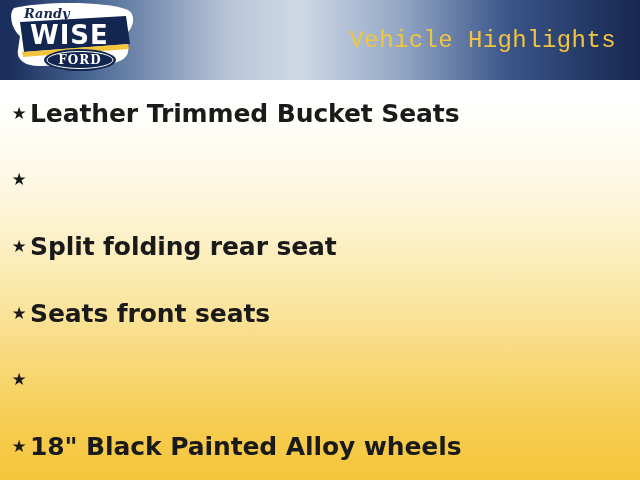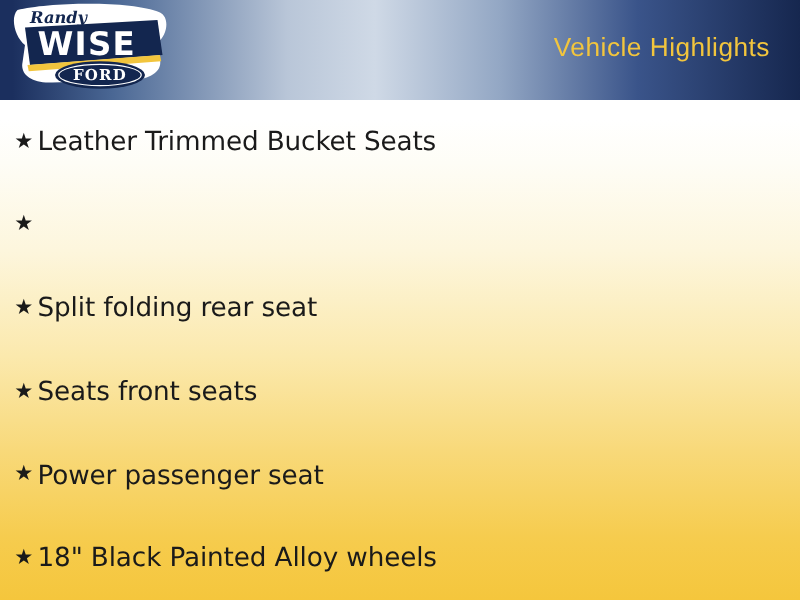--- a/index.html
+++ b/index.html
@@ -45,24 +45,24 @@
       #b9c6d8 230px,
       #cfd9e6 300px,
       #93a7c4 400px,
       #3a548a 510px,
       #16274f 640px);
   }
   .header-title {
     position: absolute;
     right: 24px;
     top: 27px;
-    font-size: 21px;
+    font-size: 24px;
     letter-spacing: 0.4px;
     color: #f2c53d;
-    font-family: Liberation Sans, sans-serif;
+    font-family: Liberation Mono, monospace;
     font-weight: 400;
     white-space: nowrap;
   }
 
   
   .logo {
     position: absolute;
     left: 8px;
     top: 2px;
     width: 130px;
@@ -92,24 +92,24 @@
   .hl-star {
     width: 22px;
     flex: 0 0 22px;
     font-size: 17px;
     line-height: 1;
     color: #1a1a1a;
     text-align: center;
     font-family: "DejaVu Sans", sans-serif;
   }
   .hl-text {
-    font-size: 21px;
+    font-size: 25px;
     color: #1a1a1a;
     font-family: "DejaVu Sans", sans-serif;
-    font-weight: 400;
+    font-weight: 700;
     letter-spacing: -0.1px;
     white-space: nowrap;
   }
 </style>
 </head>
 <body>
 
 <div class="page">
 
   <div class="header">
@@ -147,21 +147,20 @@
     <li class="hl-item">
       <span class="hl-star">★</span>
       <span class="hl-text">Split folding rear seat</span>
     </li>
     <li class="hl-item">
       <span class="hl-star">★</span>
       <span class="hl-text">Seats front seats</span>
     </li>
     <li class="hl-item">
       <span class="hl-star">★</span>
-      <span class="hl-text">Power passenger seat</span>
     </li>
     <li class="hl-item">
       <span class="hl-star">★</span>
       <span class="hl-text">18" Black Painted Alloy wheels</span>
     </li>
   </ul>
 
 </div>
 
 </body></html>

